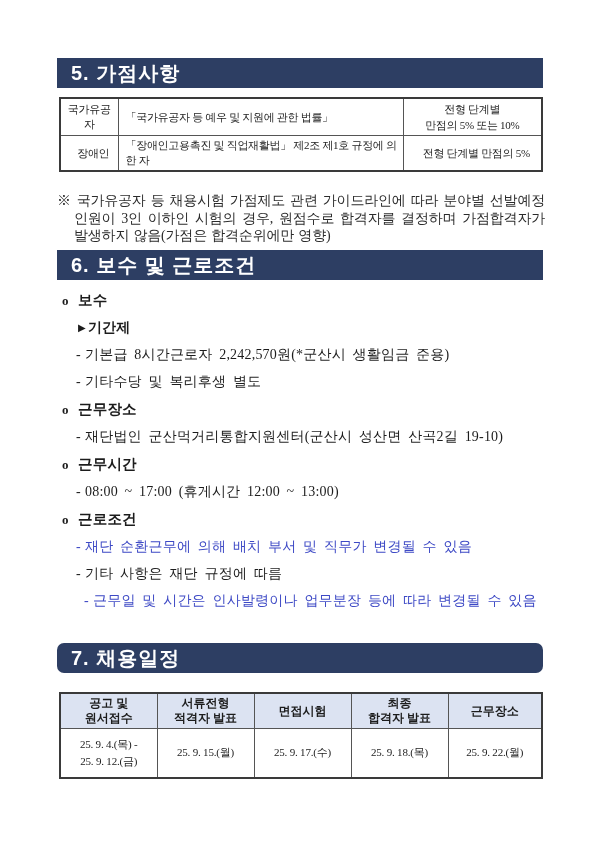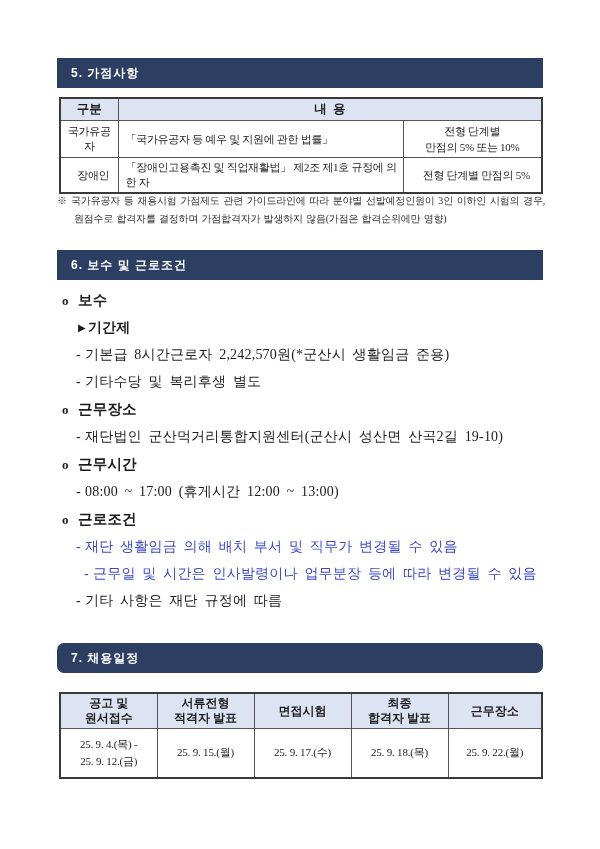--- a/index.html
+++ b/index.html
@@ -6,21 +6,21 @@
   .page{
     position:relative;width:600px;height:849px;background:#ffffff;
     margin:0 auto;overflow:hidden;
     font-family:"Liberation Serif","DejaVu Serif",serif;color:#1c1c1c;
   }
   
   .band{
     position:absolute;left:57px;width:486px;height:30px;
     background:#2d3e63;color:#ffffff;
     font-family:"Liberation Sans","DejaVu Sans",sans-serif;
-    font-weight:bold;font-size:12px;line-height:30px;
+    font-weight:bold;font-size:20px;line-height:30px;
     padding-left:14px;box-sizing:border-box;letter-spacing:1px;
   }
   .band5{top:58px;}
   .band6{top:250px;}
   .band7{top:643px;border-radius:7px;}
 
   
   table{border-collapse:collapse;table-layout:fixed;}
   .doc-table{position:absolute;left:59px;width:482px;background:#fff;}
   .doc-table td,.doc-table th{
@@ -38,21 +38,21 @@
   .pre{white-space:pre-line;line-height:16px;}
   .prekeep{white-space:pre;}
 
   .schedule-table{top:692px;}
   .schedule-table th{font-size:12px;height:31px;line-height:15px;}
   .schedule-table td{font-size:11px;height:49px;line-height:17px;letter-spacing:-0.2px;}
 
   
   .note{
     position:absolute;left:57px;top:192px;width:488px;
-    font-size:10px;line-height:17.5px;color:#2b2b2b;
+    font-size:14px;line-height:17.5px;color:#2b2b2b;
     text-align:justify;padding-left:17px;text-indent:-17px;
     box-sizing:border-box;letter-spacing:-0.2px;word-spacing:1px;
   }
 
   
   .list{position:absolute;left:57px;top:291px;width:492px;}
   .line{font-size:14px;line-height:18px;margin-bottom:9px;
         letter-spacing:0.2px;word-spacing:3px;white-space:nowrap;}
   .line .o-mark{font-weight:bold;font-size:13px;display:inline-block;
         width:16px;margin-left:5px;}
@@ -73,24 +73,20 @@
     <span>5. 가점사항</span>
   </div>
 
   <table class="doc-table bonus-table">
     <colgroup>
         <col style="width:58px">
         <col style="width:285px">
         <col style="width:139px">
       </colgroup>
     <tbody>
-        <tr>
-      <th class="prekeep">구분</th>
-      <th class="prekeep" colspan="2">내  용</th>
-    </tr>
     <tr class="row1">
       <td>국가유공자</td>
       <td class="cell-left">「국가유공자 등 예우 및 지원에 관한 법률」</td>
       <td class="pre">전형 단계별
 만점의 5% 또는 10%</td>
     </tr>
     <tr class="row2">
       <td>장애인</td>
       <td class="cell-left">「장애인고용촉진 및 직업재활법」 제2조 제1호 규정에 의한 자</td>
       <td>전형 단계별 만점의 5%</td>
@@ -126,27 +122,27 @@
     <div class="line head">
       <span class="o-mark">o</span><span>근무시간</span>
     </div>
     <div class="line dash-line">
       <span class="dash">-</span><span>08:00 ~ 17:00 (휴게시간 12:00 ~ 13:00)</span>
     </div>
     <div class="line head">
       <span class="o-mark">o</span><span>근로조건</span>
     </div>
     <div class="line dash-line blue">
-      <span class="dash">-</span><span>재단 생활임금 의해 배치 부서 및 직무가 변경될 수 있음</span>
+      <span class="dash">-</span><span>재단 순환근무에 의해 배치 부서 및 직무가 변경될 수 있음</span>
+    </div>
+    <div class="line dash-line">
+      <span class="dash">-</span><span>기타 사항은 재단 규정에 따름</span>
     </div>
     <div class="line dash-line blue indent2">
       <span class="dash">-</span><span>근무일 및 시간은 인사발령이나 업무분장 등에 따라 변경될 수 있음</span>
-    </div>
-    <div class="line dash-line">
-      <span class="dash">-</span><span>기타 사항은 재단 규정에 따름</span>
     </div>
   </div>
 
   <div class="band band7">
     <span>7. 채용일정</span>
   </div>
 
   <table class="doc-table schedule-table">
     <colgroup>
         <col style="width:97px">

